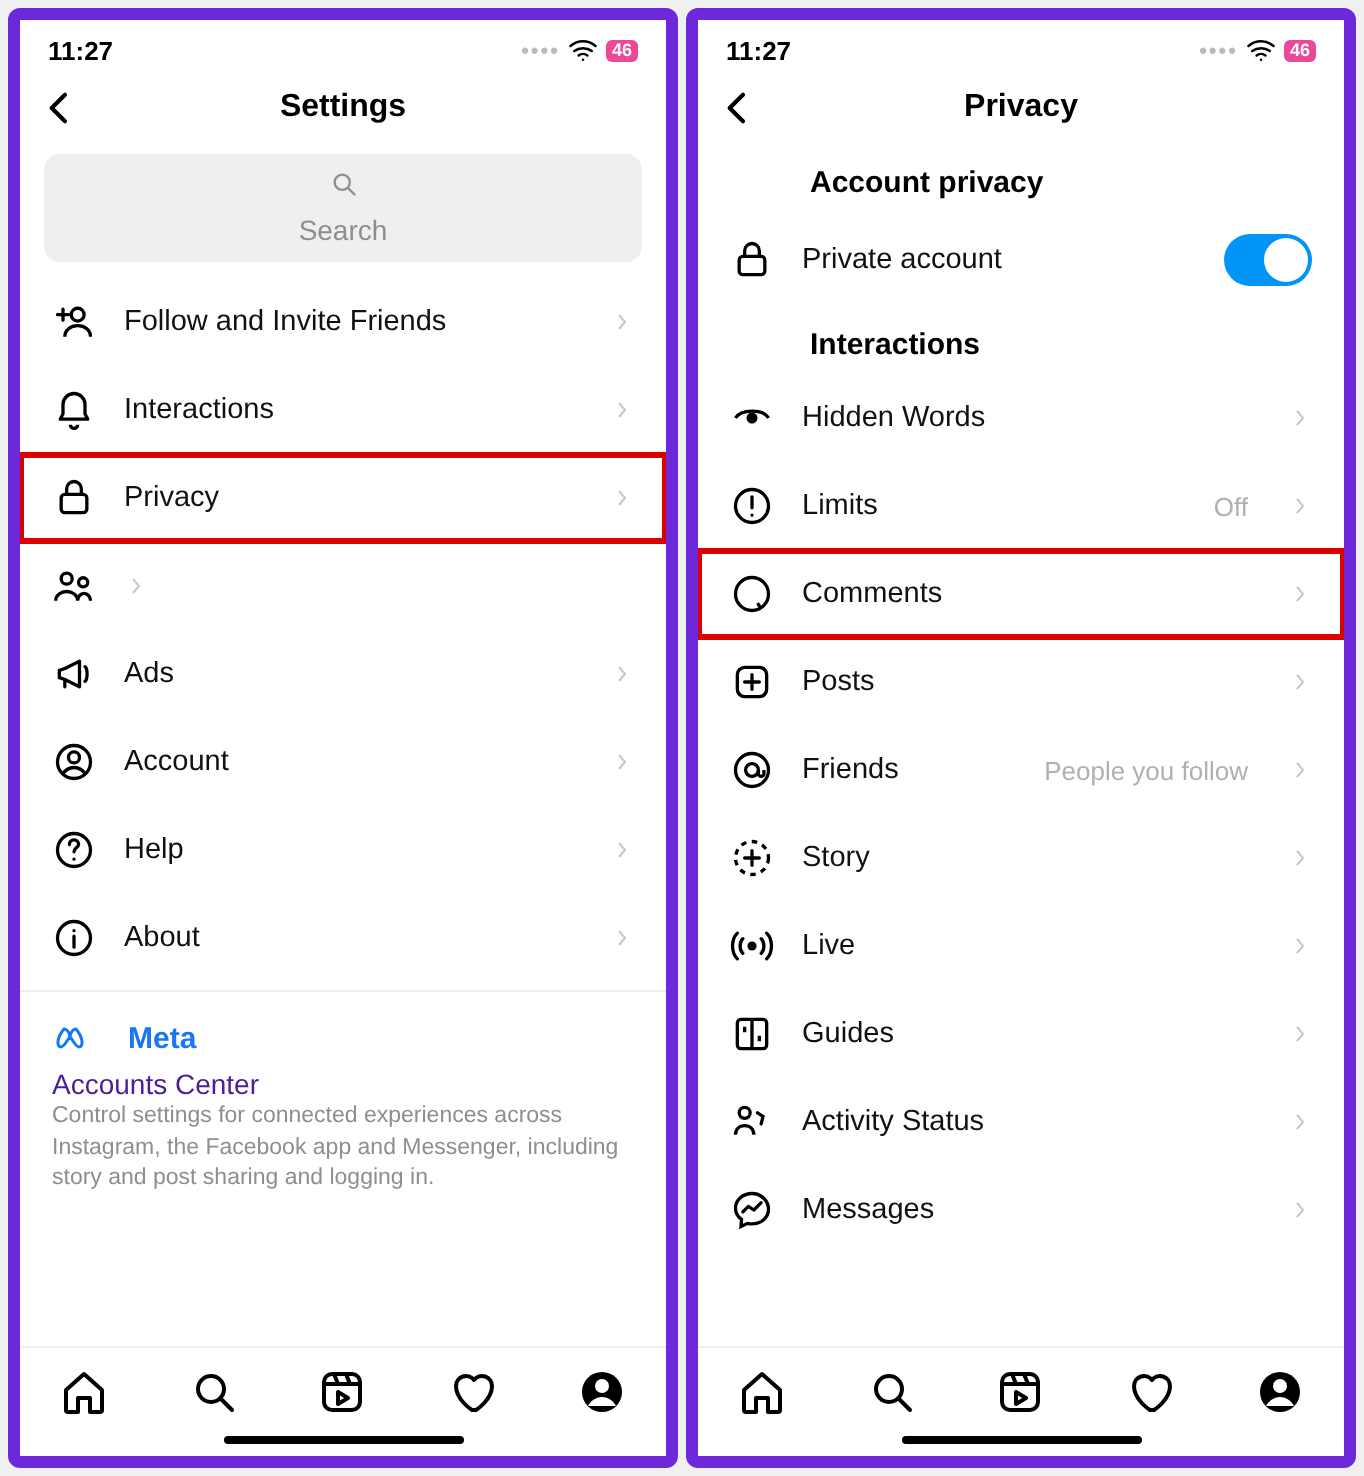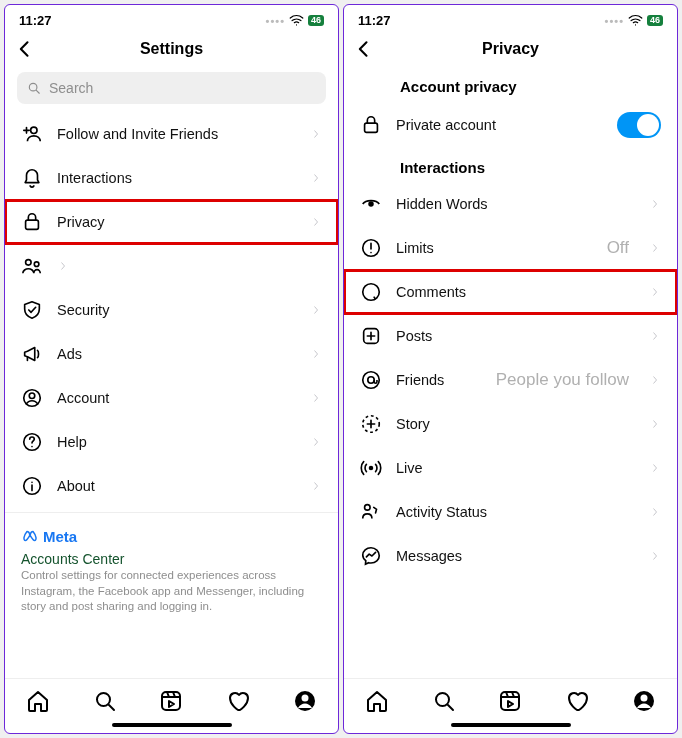--- a/index.html
+++ b/index.html
@@ -1,40 +1,40 @@
 <!DOCTYPE html>
 <html><head>
 <meta charset="utf-8">
 <style>
 * { margin: 0; padding: 0; box-sizing: border-box; font-family: -apple-system, BlinkMacSystemFont, "Segoe UI", Helvetica, Arial, sans-serif; }
 body { background: #f0f0f0; display: flex; justify-content: center; padding: 4px; }
 .container { display: flex; gap: 4px; width: 682px; height: 730px; }
-.phone { flex: 1; background: #fff; border: 1px solid #6d28d9; border-radius: 6px; display: flex; flex-direction: column; overflow: hidden; position: relative; }
+.phone { flex: 1; background: #fff; border: 6px solid #6d28d9; border-radius: 6px; display: flex; flex-direction: column; overflow: hidden; position: relative; }
 .status-bar { display: flex; justify-content: space-between; align-items: center; padding: 8px 14px 4px; font-size: 13px; font-weight: 600; }
 .status-right { display: flex; align-items: center; gap: 4px; }
 .status-dots { letter-spacing: 1px; color: #bbb; font-size: 11px; }
-.battery-badge { background: #15803d; color: #fff; font-size: 9px; font-weight: 700; padding: 1px 3px; border-radius: 3px; line-height: 1; }
+.battery-badge { background: #ec4899; color: #fff; font-size: 9px; font-weight: 700; padding: 1px 3px; border-radius: 3px; line-height: 1; }
 .nav-header { display: flex; align-items: center; padding: 8px 12px 10px; position: relative; }
 .back-btn { position: absolute; left: 10px; }
 .nav-title { flex: 1; text-align: center; font-size: 16px; font-weight: 700; }
-.search-box { margin: 4px 12px 8px; background: #efefef; border-radius: 8px; display: flex; align-items: center; padding: 8px 10px; gap: 8px; }
+.search-box { margin: 4px 12px 8px; background: #efefef; border-radius: 8px; display: flex; align-items: center; padding: 8px 10px; gap: 8px; flex-direction: column; }
 .search-box .ph { color: #8e8e8e; font-size: 14px; }
 .content { flex: 1; overflow-y: auto; }
 .section-title { font-size: 15px; font-weight: 700; padding: 10px 16px 6px; margin-left: 40px; }
 .row { display: flex; align-items: center; padding: 11px 16px; gap: 14px; position: relative; }
 .row .icon-slot { width: 22px; display: flex; justify-content: center; }
 .row .label { font-size: 14.5px; color: #111; flex: 1; }
-.row .trail { color: #b0b0b0; font-size: 17px; margin-right: 6px; }
+.row .trail { color: #b0b0b0; font-size: 13px; margin-right: 6px; }
 .row .chev { color: #c7c7cc; }
 .highlight { outline: 3px solid #d00; outline-offset: -2px; }
 .toggle { width: 44px; height: 26px; background: #0095f6; border-radius: 20px; position: relative; }
 .toggle::after { content: ""; position: absolute; right: 2px; top: 2px; width: 22px; height: 22px; background: #fff; border-radius: 50%; }
 .footer-block { padding: 14px 16px 16px; border-top: 1px solid #eee; margin-top: 4px; }
 .meta-logo { color: #1877f2; font-weight: 700; font-size: 15px; }
-.accounts-link { color: #14532d; font-size: 14px; margin-top: 6px; }
+.accounts-link { color: #4c1d95; font-size: 14px; margin-top: 6px; }
 .footer-desc { color: #8e8e8e; font-size: 11.5px; line-height: 1.35; margin-top: 1px; }
 .bottom-nav { display: flex; justify-content: space-around; align-items: center; padding: 10px 0 6px; border-top: 1px solid #eee; }
 .home-ind { width: 120px; height: 4px; background: #000; border-radius: 3px; margin: 4px auto 6px; }
 svg { display: block; }
 </style>
 </head>
 <body>
 
 <svg width="0" height="0" style="position:absolute">
   <defs>
@@ -232,33 +232,20 @@
           </span>
         <span class="chev">
             <svg width="12" height="12">
               <use href="#chev-right"></use>
             </svg>
           </span>
       </div>
       <div class="row">
         <span class="icon-slot">
             <svg width="22" height="22">
-              <use href="#shield"></use>
-            </svg>
-          </span>
-        <span class="label">Security</span>
-        <span class="chev">
-            <svg width="12" height="12">
-              <use href="#chev-right"></use>
-            </svg>
-          </span>
-      </div>
-      <div class="row">
-        <span class="icon-slot">
-            <svg width="22" height="22">
               <use href="#megaphone"></use>
             </svg>
           </span>
         <span class="label">Ads</span>
         <span class="chev">
             <svg width="12" height="12">
               <use href="#chev-right"></use>
             </svg>
           </span>
       </div>
@@ -295,21 +282,21 @@
             </svg>
           </span>
         <span class="label">About</span>
         <span class="chev">
             <svg width="12" height="12">
               <use href="#chev-right"></use>
             </svg>
           </span>
       </div>
       <div class="footer-block">
-        <div style="display:flex;align-items:flex-end;gap:4px">
+        <div style="display:flex;align-items:flex-end;gap:20px">
           <span style="color:#1877f2">
               <svg width="18" height="18">
                 <use href="#meta"></use>
               </svg>
             </span>
           <span class="meta-logo">Meta</span>
         </div>
         <div class="accounts-link">Accounts Center</div>
         <div class="footer-desc">Control settings for connected experiences across Instagram, the Facebook app and Messenger, including story and post sharing and logging in.</div>
       </div>
@@ -467,20 +454,33 @@
         <span class="label">Live</span>
         <span class="chev">
             <svg width="12" height="12">
               <use href="#chev-right"></use>
             </svg>
           </span>
       </div>
       <div class="row">
         <span class="icon-slot">
             <svg width="22" height="22">
+              <use href="#guides"></use>
+            </svg>
+          </span>
+        <span class="label">Guides</span>
+        <span class="chev">
+            <svg width="12" height="12">
+              <use href="#chev-right"></use>
+            </svg>
+          </span>
+      </div>
+      <div class="row">
+        <span class="icon-slot">
+            <svg width="22" height="22">
               <use href="#activity"></use>
             </svg>
           </span>
         <span class="label">Activity Status</span>
         <span class="chev">
             <svg width="12" height="12">
               <use href="#chev-right"></use>
             </svg>
           </span>
       </div>

